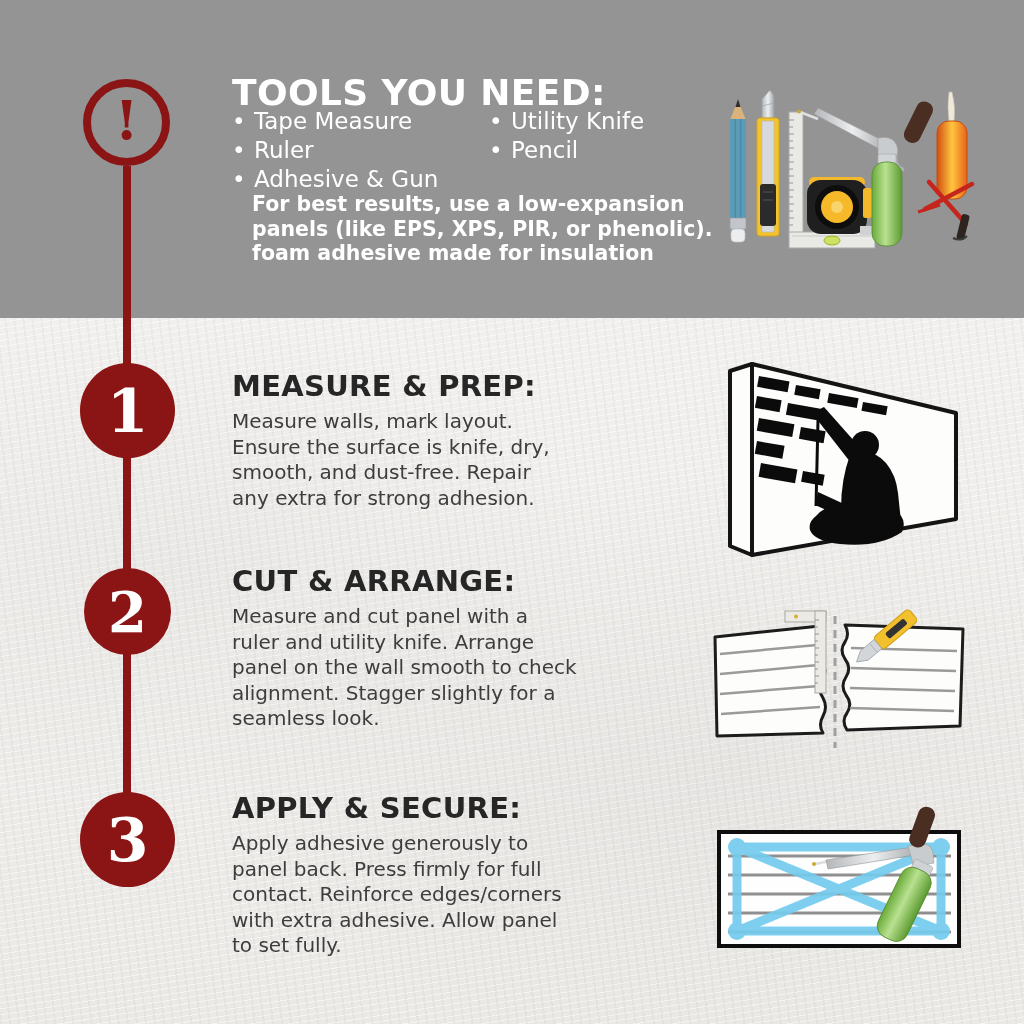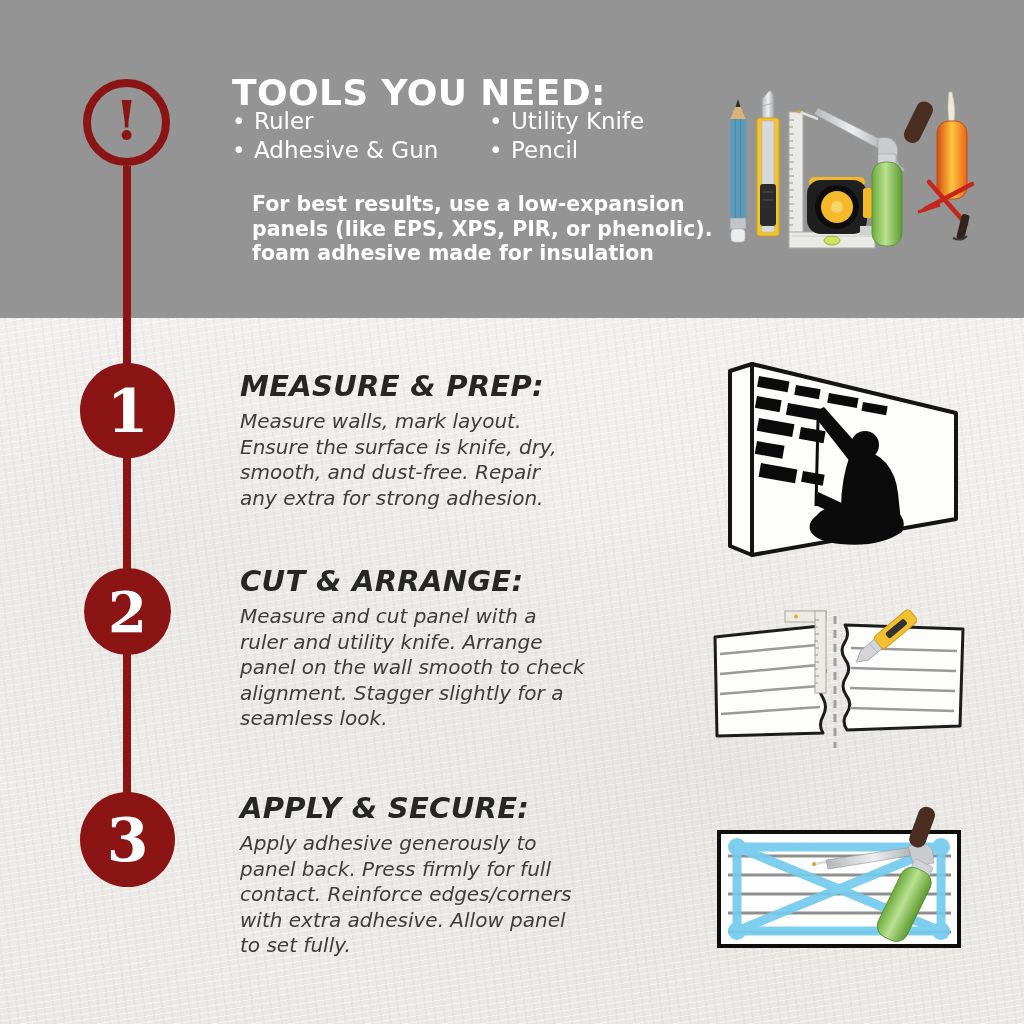--- a/index.html
+++ b/index.html
@@ -48,21 +48,21 @@
   .tool-col{list-style:none;margin:0;padding:0;}
   .tool-col.col1{width:257px;}
   .tool-item{
     position:relative;padding-left:22px;color:#ffffff;font-size:23px;
     line-height:29px;white-space:nowrap;
   }
   .tool-item::before{content:"\2022";position:absolute;left:0;top:0;}
   .note{position:absolute;left:252px;top:192px;}
   .note-line{color:#ffffff;font-size:20.5px;line-height:24.5px;white-space:nowrap;font-weight:bold;}
   
-  .step{position:absolute;left:240px;width:480px;font-style:italic;}
+  .step{position:absolute;left:232px;width:480px;}
   .s1{top:369px;} .s2{top:564px;} .s3{top:791px;}
   .step-title{
     font-size:29px;font-weight:bold;color:#262626;letter-spacing:0.3px;
     margin-bottom:6px;white-space:nowrap;
   }
   .body-line{font-size:20px;line-height:25.6px;color:#3d3d3d;white-space:nowrap;}
   
   .art{position:absolute;}
   .art-tools{left:710px;top:88px;}
   .art-step1{left:712px;top:356px;}
@@ -79,20 +79,21 @@
   <div class="timeline-line"></div>
 
   <div class="alert-circle">
     <span class="alert-mark">!</span>
   </div>
 
   <div class="header-title">TOOLS YOU NEED:</div>
 
   <div class="tools-cols">
     <ul class="tool-col col1">
+        <li class="tool-item">Tape Measure</li>
         <li class="tool-item">Ruler</li>
         <li class="tool-item">Adhesive &amp; Gun</li>
       </ul>
     <ul class="tool-col col2">
         <li class="tool-item">Utility Knife</li>
         <li class="tool-item">Pencil</li>
       </ul>
   </div>
 
   <div class="note">

